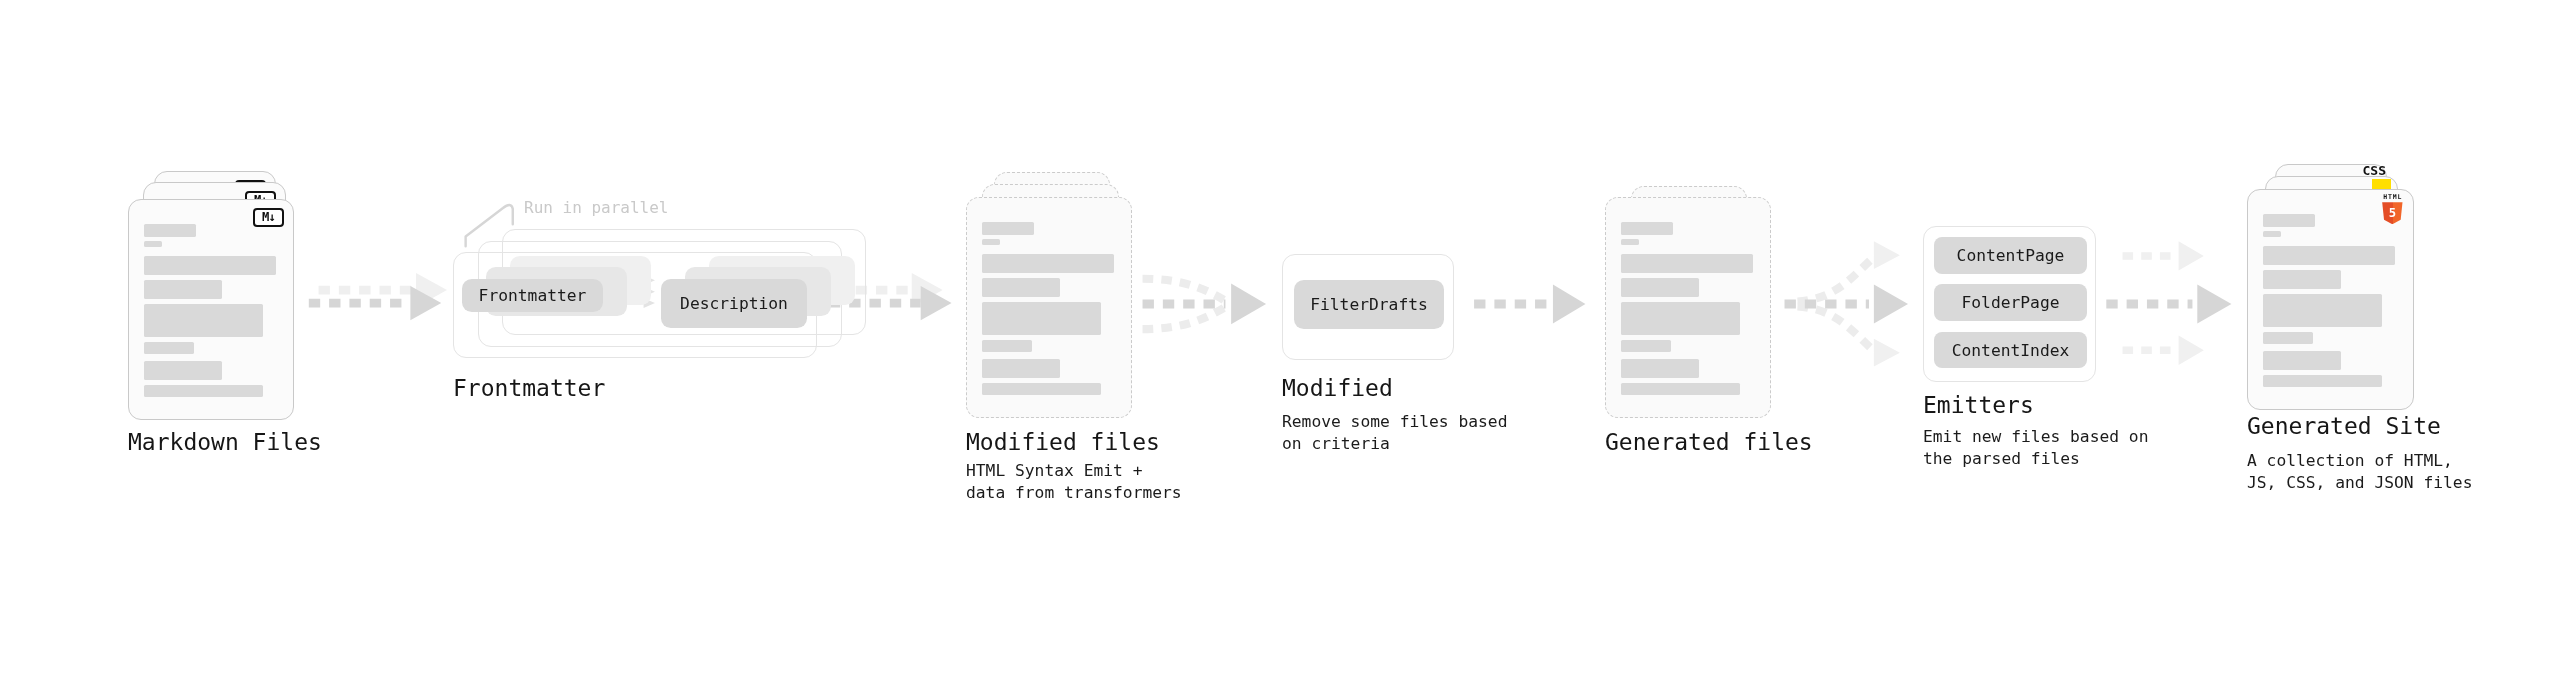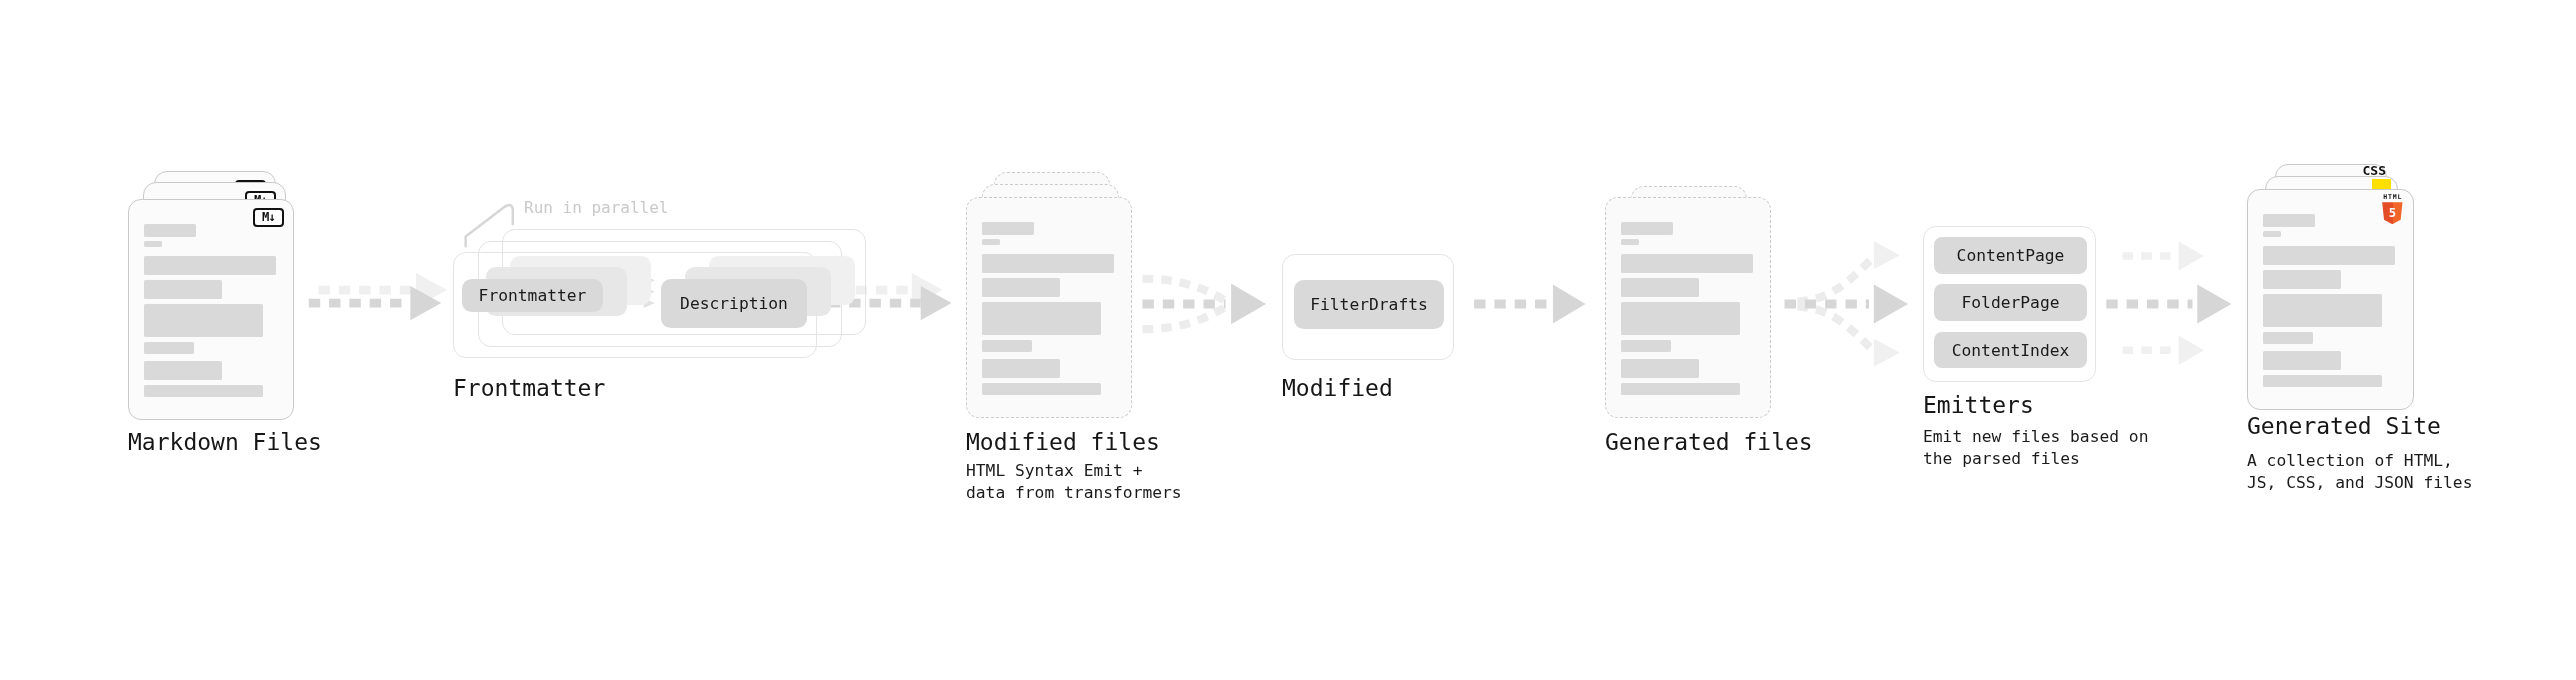--- a/index.html
+++ b/index.html
@@ -149,20 +149,22 @@
         <div class="bar" style="left: 14.6px; top: 185px; width: 119px; height: 12.2px;"></div>
       </div>
   </div>
   <div class="label" style="left:966px;top:429px">Modified files</div>
   <div class="desc" style="left:966px;top:460px">HTML Syntax Emit +
 data from transformers</div>
 
   <div class="card" style="left:1282px;top:254px;width:172px;height:106px"></div>
   <div class="gbox" style="left:1294px;top:280px;width:150px;height:49px">FilterDrafts</div>
   <div class="label" style="left:1282px;top:375px">Modified</div>
+  <div class="desc" style="left:1282px;top:411px">Remove some files based
+on criteria</div>
 
   <div class="doc dashed" style="left:1631px;top:186px;width:116px;height:221px"></div>
   <div class="doc dashed" style="left:1605px;top:197px;width:166px;height:221px">
     <div class="bars">
         <div class="bar" style="left: 14.6px; top: 24.4px; width: 52px; height: 12.2px;"></div>
         <div class="bar" style="left: 14.6px; top: 41px; width: 18px; height: 5.7px;"></div>
         <div class="bar" style="left: 14.6px; top: 56px; width: 132px; height: 18.7px;"></div>
         <div class="bar" style="left: 14.6px; top: 80px; width: 78px; height: 18.7px;"></div>
         <div class="bar" style="left: 14.6px; top: 104px; width: 119px; height: 33px;"></div>
         <div class="bar" style="left: 14.6px; top: 142px; width: 50px; height: 12.2px;"></div>

